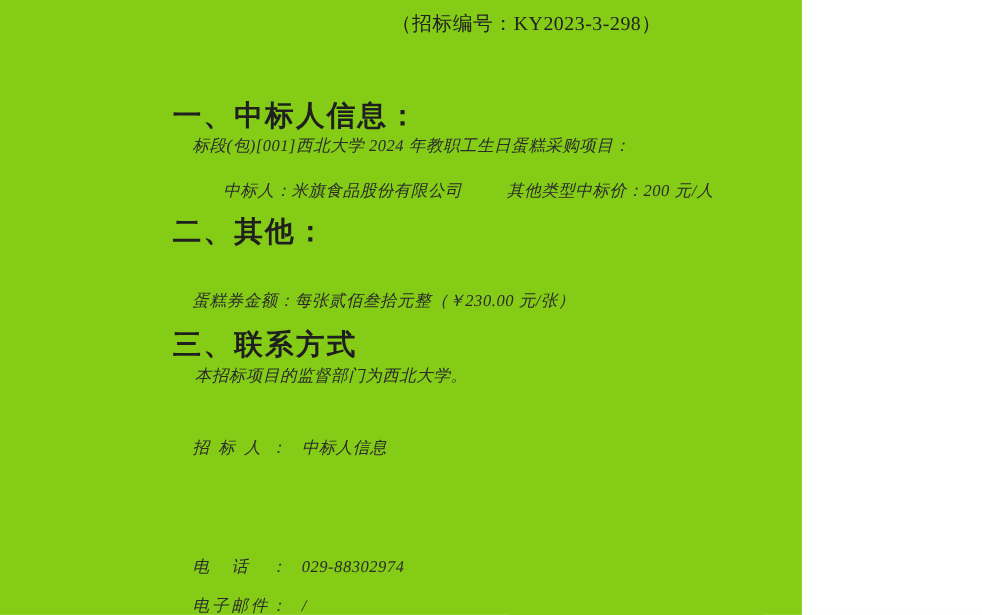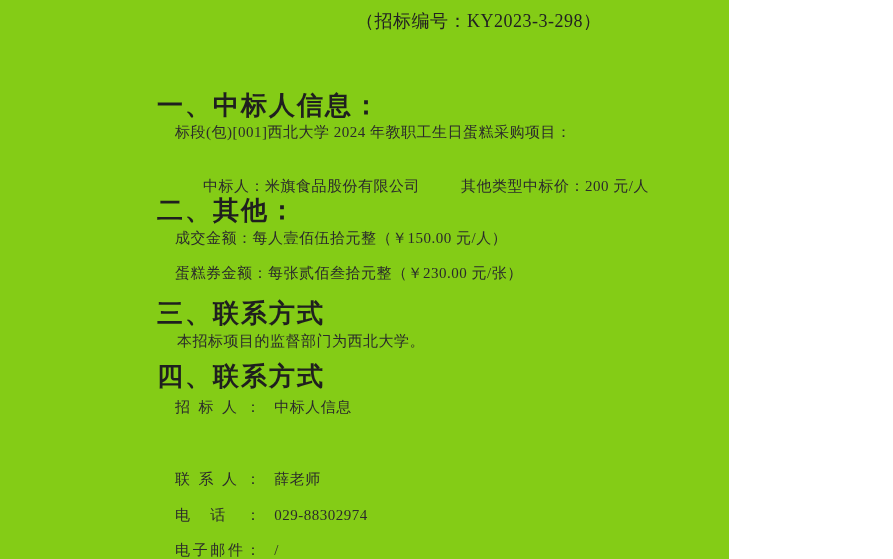--- a/index.html
+++ b/index.html
@@ -29,20 +29,21 @@
   }
   .section-title {
     font-family: "Liberation Sans", "DejaVu Sans", sans-serif;
     font-weight: 700;
     font-size: 26px;
     letter-spacing: 2px;
     color: #1f1f1f;
   }
   .body-line {
     font-size: 15px;
+    font-style: italic;
   }
   .winner-line .right-part {
     position: absolute;
     left: 258px;
     top: 0;
     white-space: nowrap;
   }
   .contact-row .clabel {
     display: inline-block;
     width: 86px;
@@ -57,47 +58,41 @@
 <body>
 
 <div id="page">
 
   <div class="line doc-header" style="left:356px; top:9px;">（招标编号：KY2023-3-298）</div>
 
   <div class="line section-title" style="left:157px; top:88px;">一、中标人信息：</div>
 
   <div class="line body-line" style="left:175px; top:123px;">标段(包)[001]西北大学 2024 年教职工生日蛋糕采购项目：</div>
 
-  <div class="line body-line winner-line" style="left:203px; top:177px;">
+  <div class="line body-line winner-line" style="left:203px; top:164px;">
     <span>中标人：米旗食品股份有限公司</span>
     <span class="right-part">其他类型中标价：200 元/人</span>
   </div>
 
   <div class="line section-title" style="left:157px; top:193px;">二、其他：</div>
 
-  <div class="line body-line" style="left:175px; top:229px;">成交金额：每人壹佰伍拾元整（￥150.00 元/人）</div>
 
   <div class="line body-line" style="left:175px; top:264px;">蛋糕券金额：每张贰佰叁拾元整（￥230.00 元/张）</div>
 
   <div class="line section-title" style="left:157px; top:296px;">三、联系方式</div>
 
   <div class="line body-line" style="left:177px; top:332px;">本招标项目的监督部门为西北大学。</div>
 
-  <div class="line section-title" style="left:157px; top:359px;">四、联系方式</div>
 
   <div class="line body-line contact-row" style="left:175px; top:398px;">
     <span class="clabel">招标人：</span>
     <span class="cvalue">中标人信息</span>
   </div>
 
 
-  <div class="line body-line contact-row" style="left:175px; top:470px;">
-    <span class="clabel">联系人：</span>
-    <span class="cvalue">薛老师</span>
-  </div>
 
   <div class="line body-line contact-row" style="left:175px; top:506px;">
     <span class="clabel">电话：</span>
     <span class="cvalue">029-88302974</span>
   </div>
 
   <div class="line body-line contact-row" style="left:175px; top:541px;">
     <span class="clabel">电子邮件：</span>
     <span class="cvalue">/</span>
   </div>

